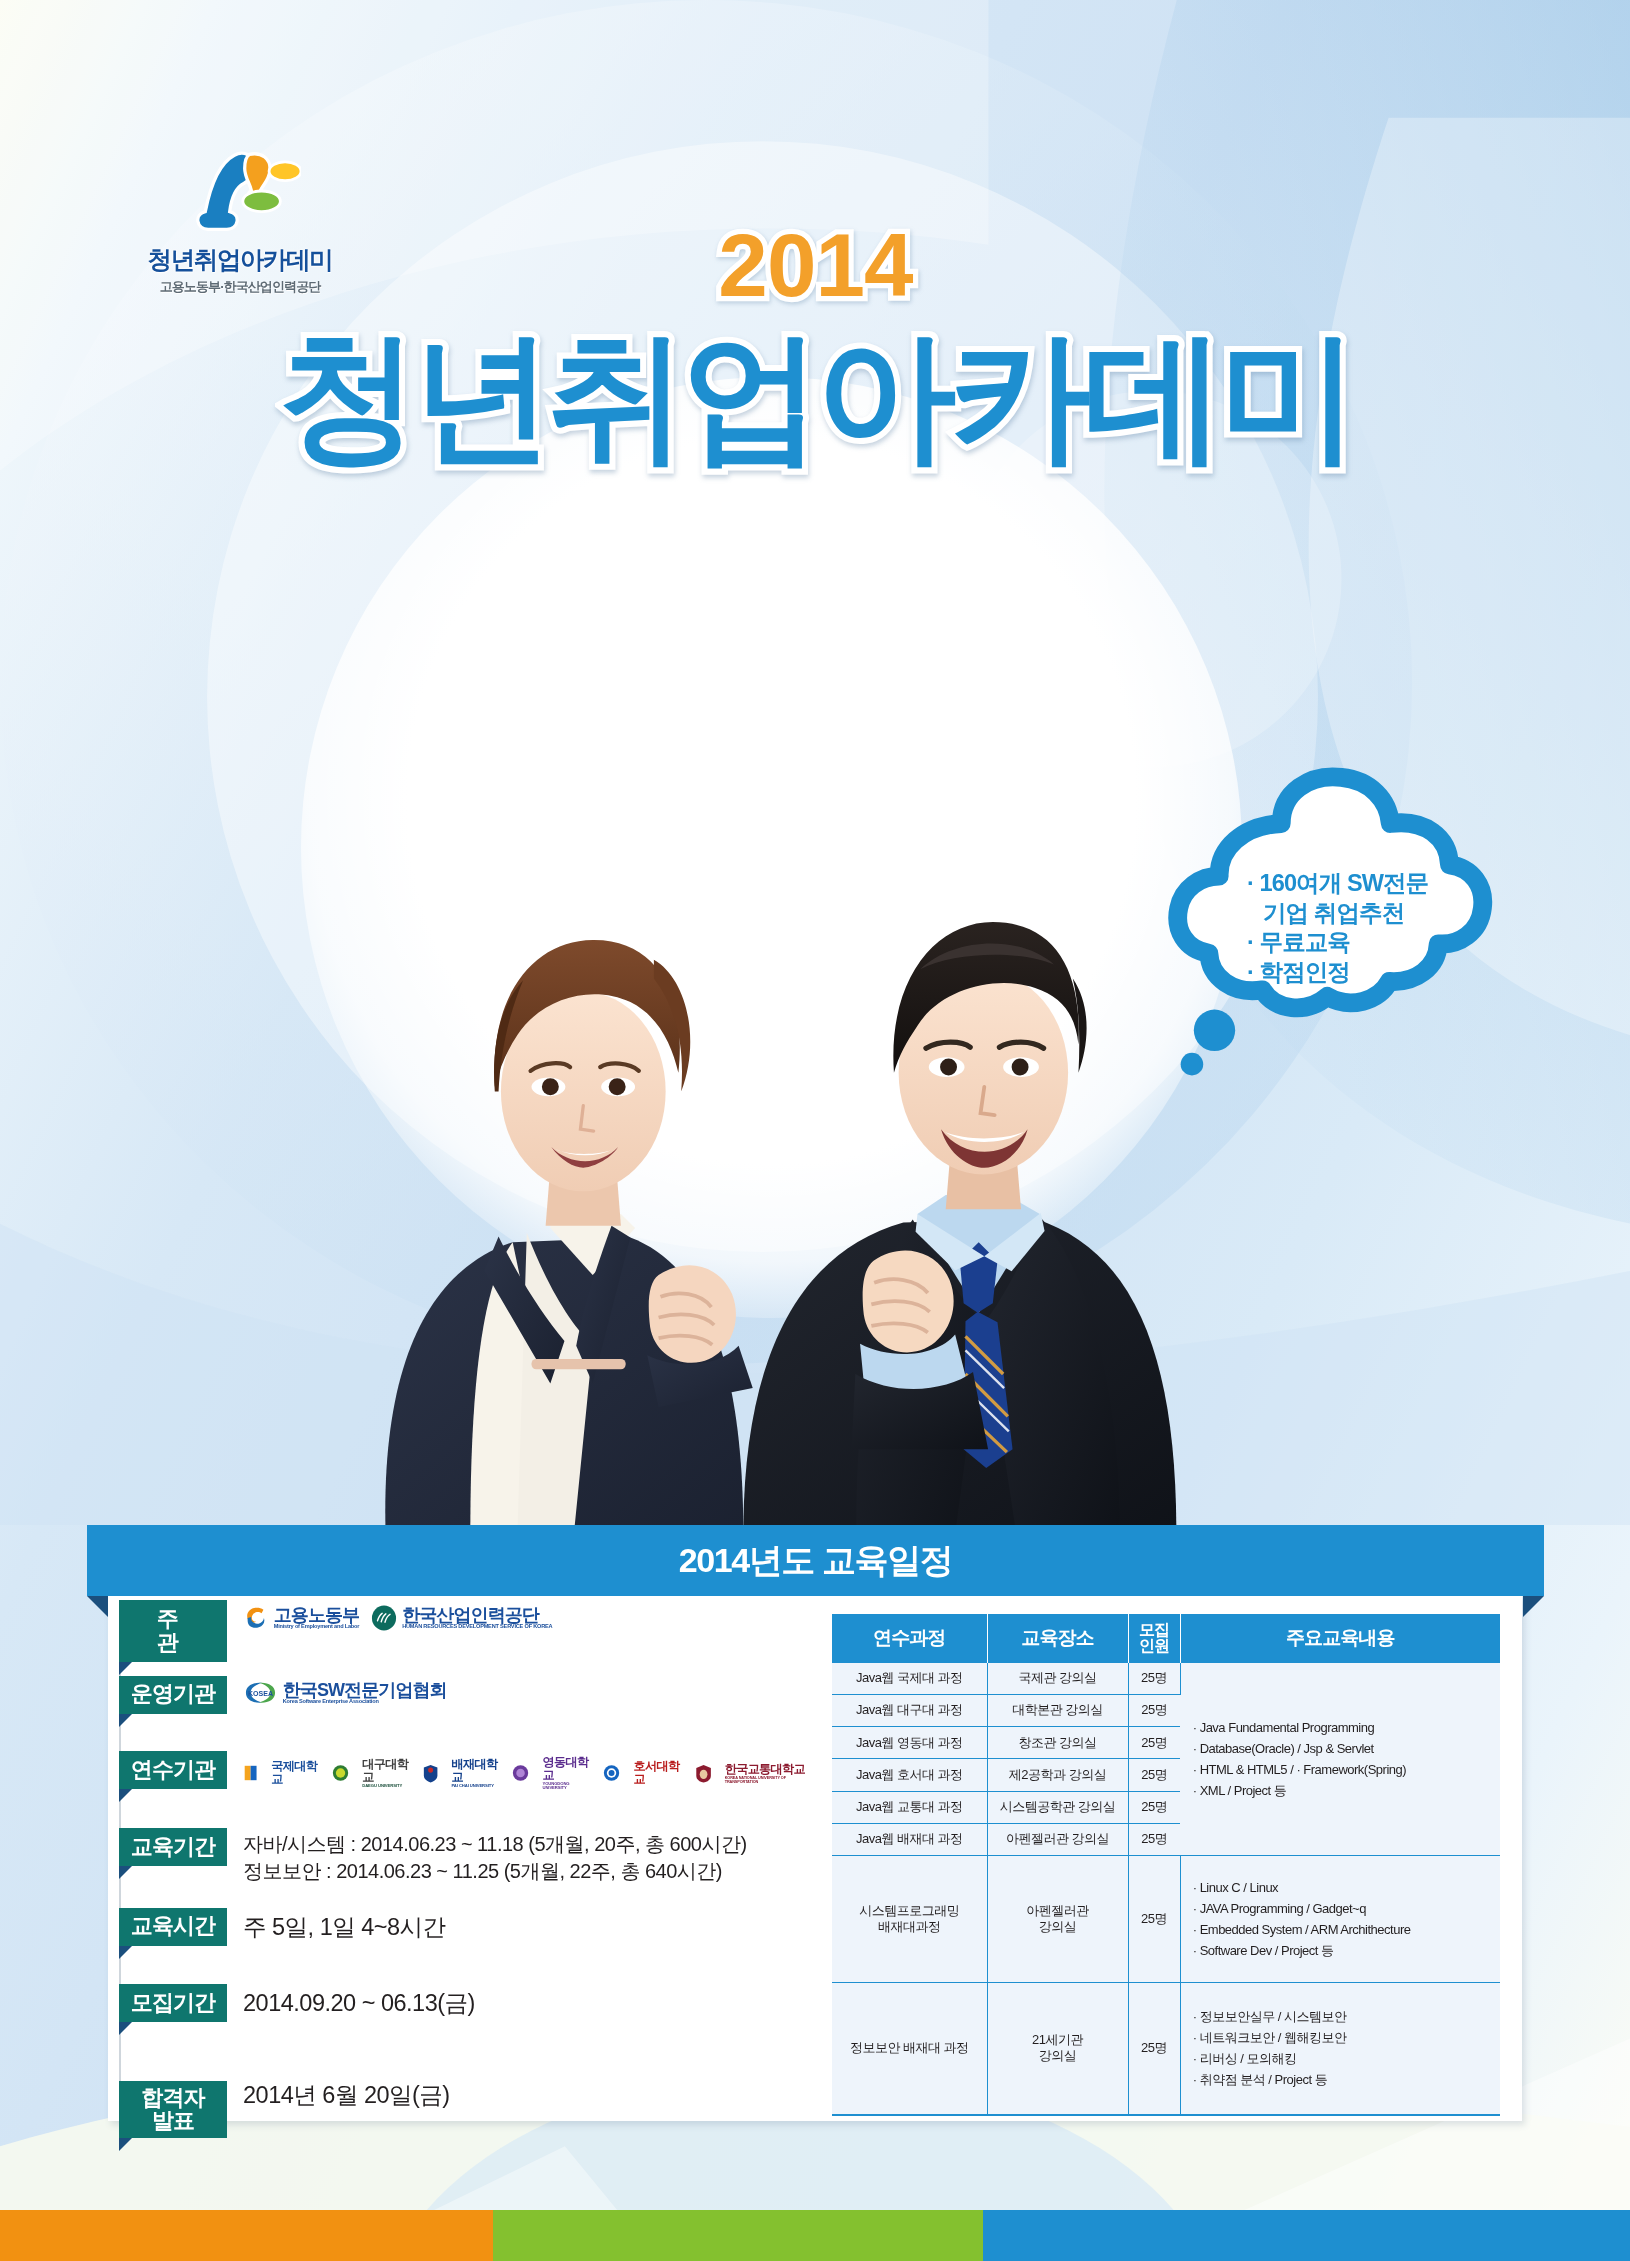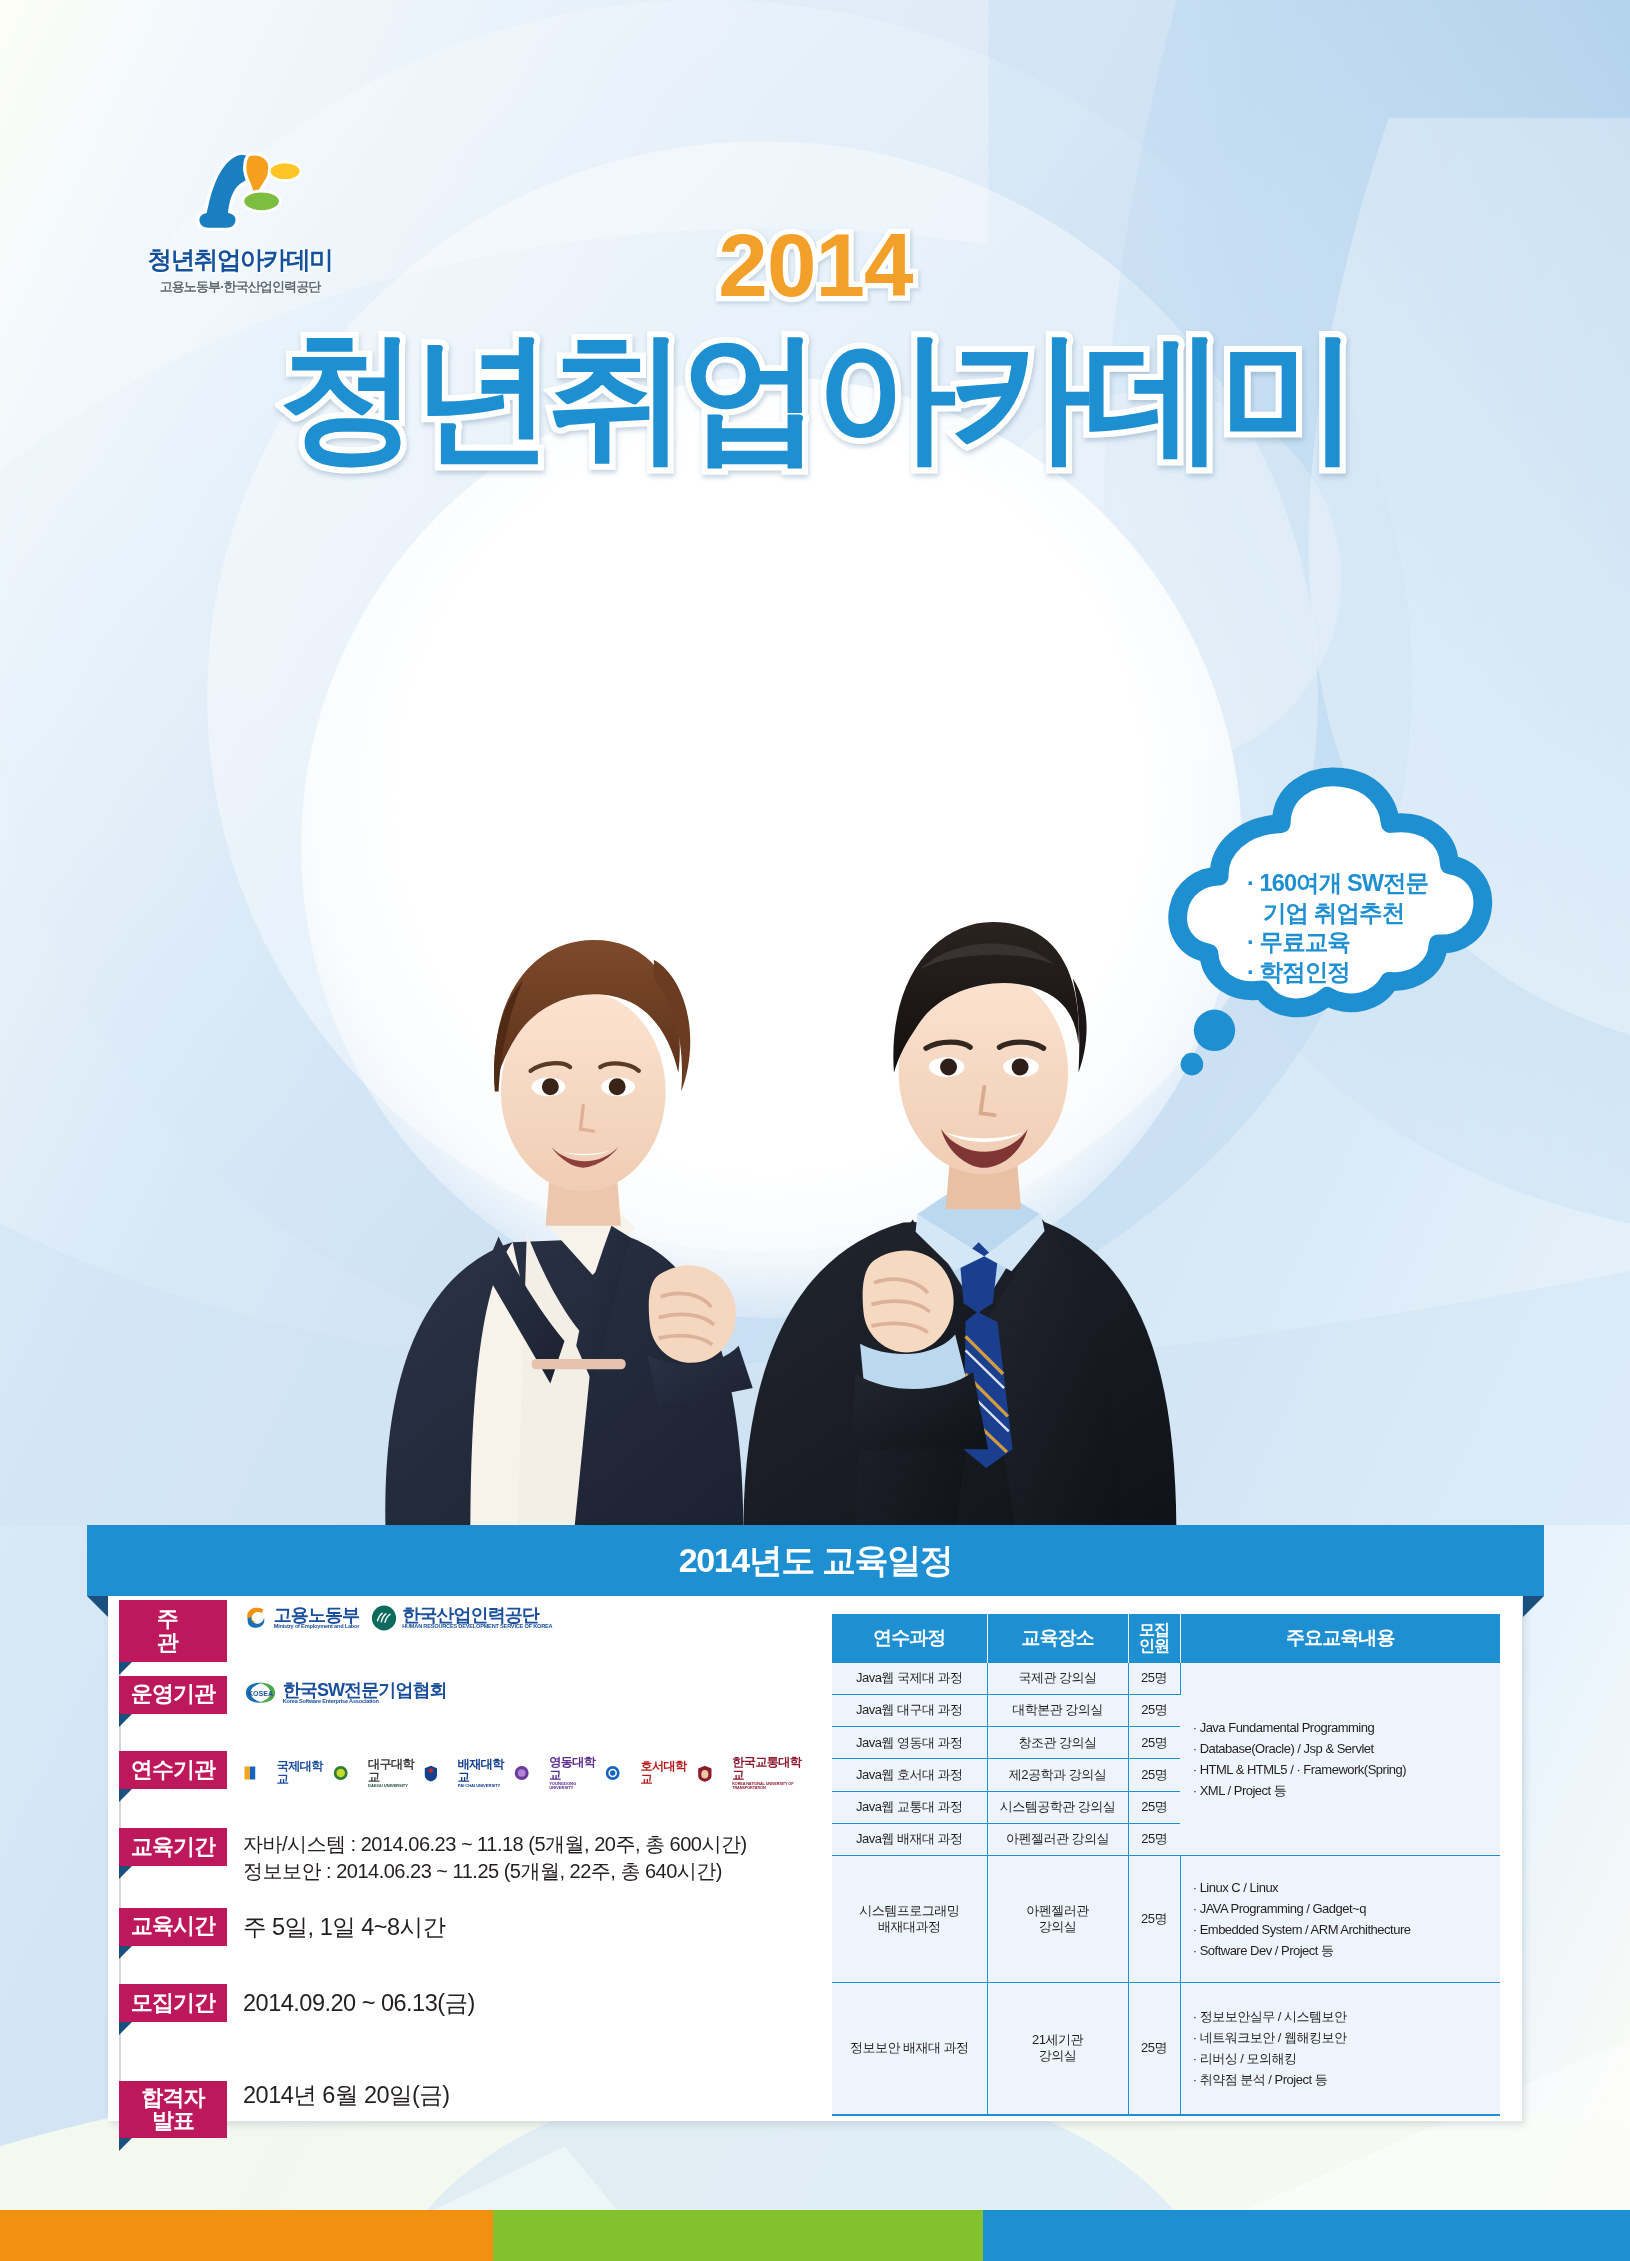--- a/index.html
+++ b/index.html
@@ -76,41 +76,41 @@
             border-top:21.7px solid #1b4f7d; border-right:21.7px solid transparent; }
 
   
   .card { position:absolute; left:108px; top:1596px; width:1414px; height:525px;
           background:#fff; z-index:11; box-shadow:2.8px 3.8px 6.6px rgba(60,90,120,.16); }
 
   
   .info { position:absolute; left:119px; top:1600px; width:692px; z-index:13; }
   .info-row { position:relative; display:flex; align-items:flex-start; margin-bottom:4.7px; }
   .tab-box { position:relative; width:108px; flex:0 0 108px; }
-  .tab { background:#be185d; color:#fff; font-weight:bold; font-size:22px; letter-spacing:-0.9px;
+  .tab { background:#0f766e; color:#fff; font-weight:bold; font-size:22px; letter-spacing:-0.9px;
          padding:6.6px 4.7px; text-align:center; line-height:1.12; }
   .tab.two { line-height:1.05; padding:4.7px 4.7px 5.6px;margin-top:20px; }
   .tab.spread { letter-spacing:18px; padding-left:12.2px; }
   .tab-fold { position:absolute; left:0; top:100%; width:0; height:0;
               border-top:13px solid #1b4f7d; border-right:13px solid transparent; }
   .info-val { padding-left:16px; padding-top:2.8px; }
   .val-line { font-size:20px; color:#231f20; letter-spacing:-0.5px; line-height:1.38; white-space:nowrap; }
   .val-line.big { font-size:23.5px; }
 
   
   .rail { position:absolute; left:119px; top:1609px; width:2.4px; height:475px;
           background:#cfd6dc; z-index:12; }
 
   
   .lrow { display:flex; align-items:center; gap:12.2px; padding-top:1.9px; }
   .org-logo { display:flex; align-items:center; gap:4.7px; }
   .org-txt { display:flex; flex-direction:column; line-height:1; }
   .org-ko { font-size:18px; font-weight:bold; letter-spacing:-0.9px; }
   .org-en { font-size:5.6px; font-weight:bold; letter-spacing:-0.2px; }
-  .uni { display:flex; align-items:center; gap:20px; }
+  .uni { display:flex; align-items:center; gap:13px; }
   .uni-txt { display:flex; flex-direction:column; line-height:1.05; }
   .uni-ko { font-size:12.2px; font-weight:bold; letter-spacing:-0.7px; }
   .uni-en { font-size:4.2px; font-weight:bold; letter-spacing:-0.1px; }
 
   
   .tbl { position:absolute; left:832px; top:1614px; width:668px; z-index:13;
          border-collapse:collapse; table-layout:fixed; }
   .tbl th { background:#1E8FD0; color:#fff; font-weight:bold; font-size:19px; letter-spacing:-0.9px;
             padding:7.5px 1.9px; border-right:1.4px solid #fff; line-height:1.05; }
   .tbl th:last-child { border-right:none; }

